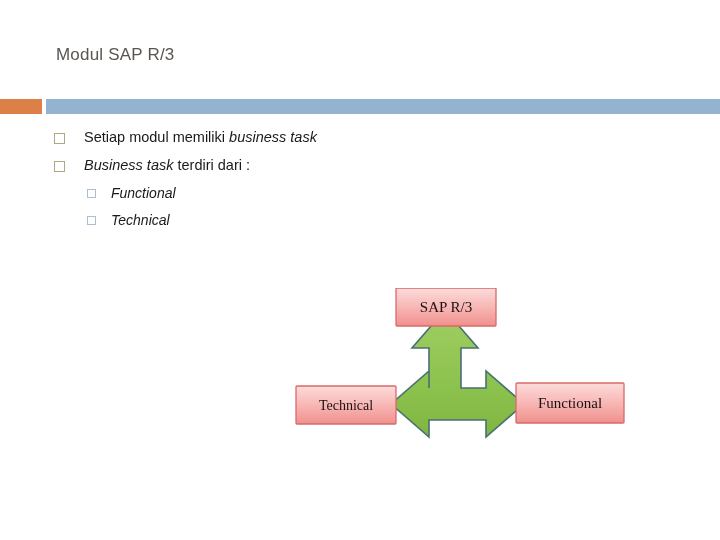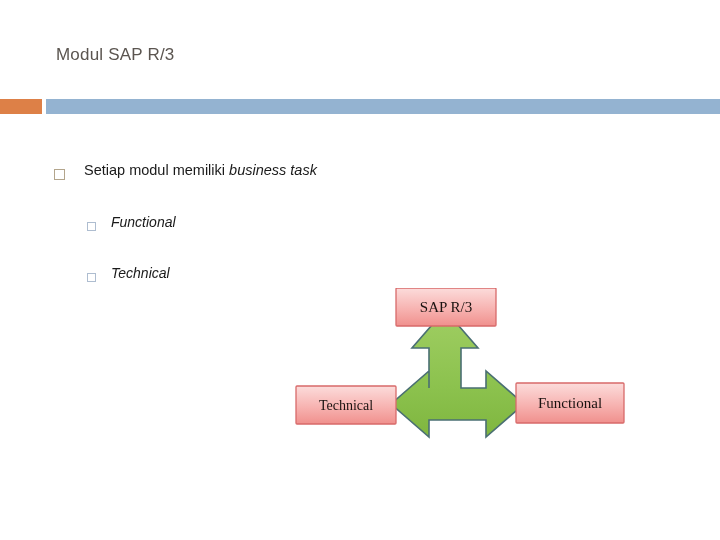--- a/index.html
+++ b/index.html
@@ -56,23 +56,22 @@
   
   .bullets {
     position: absolute;
     left: 54px;
     top: 128px;
     width: 460px;
   }
   .bullet-row {
     position: relative;
     display: flex;
-    align-items: flex-end;
+    align-items: flex-start;
     min-height: 28px;
-    margin-top: 24px;
   }
   .bullet-row.lvl1 { padding-left: 0px; }
   .bullet-row.lvl2 { padding-left: 33px; min-height: 27px; }
 
   .bullet-mark {
     flex: 0 0 auto;
     width: 9px;
     height: 9px;
     border: 1px solid #b3a58c;
     background: transparent;
@@ -130,20 +129,24 @@
   <div class="divider-accent"></div>
   <div class="divider-bar"></div>
 
   <div class="bullets">
 
     <div class="bullet-row lvl1">
       <span class="bullet-mark"></span>
       <span class="bullet-text"><span>Setiap modul memiliki </span><em>business task</em></span>
     </div>
 
+    <div class="bullet-row lvl1">
+      <span class="bullet-mark"></span>
+      <span class="bullet-text"><em>Business task</em><span> terdiri dari :</span></span>
+    </div>
 
     <div class="bullet-row lvl2">
       <span class="bullet-mark sub"></span>
       <span class="bullet-text sub">Functional</span>
     </div>
 
     <div class="bullet-row lvl2">
       <span class="bullet-mark sub"></span>
       <span class="bullet-text sub">Technical</span>
     </div>

